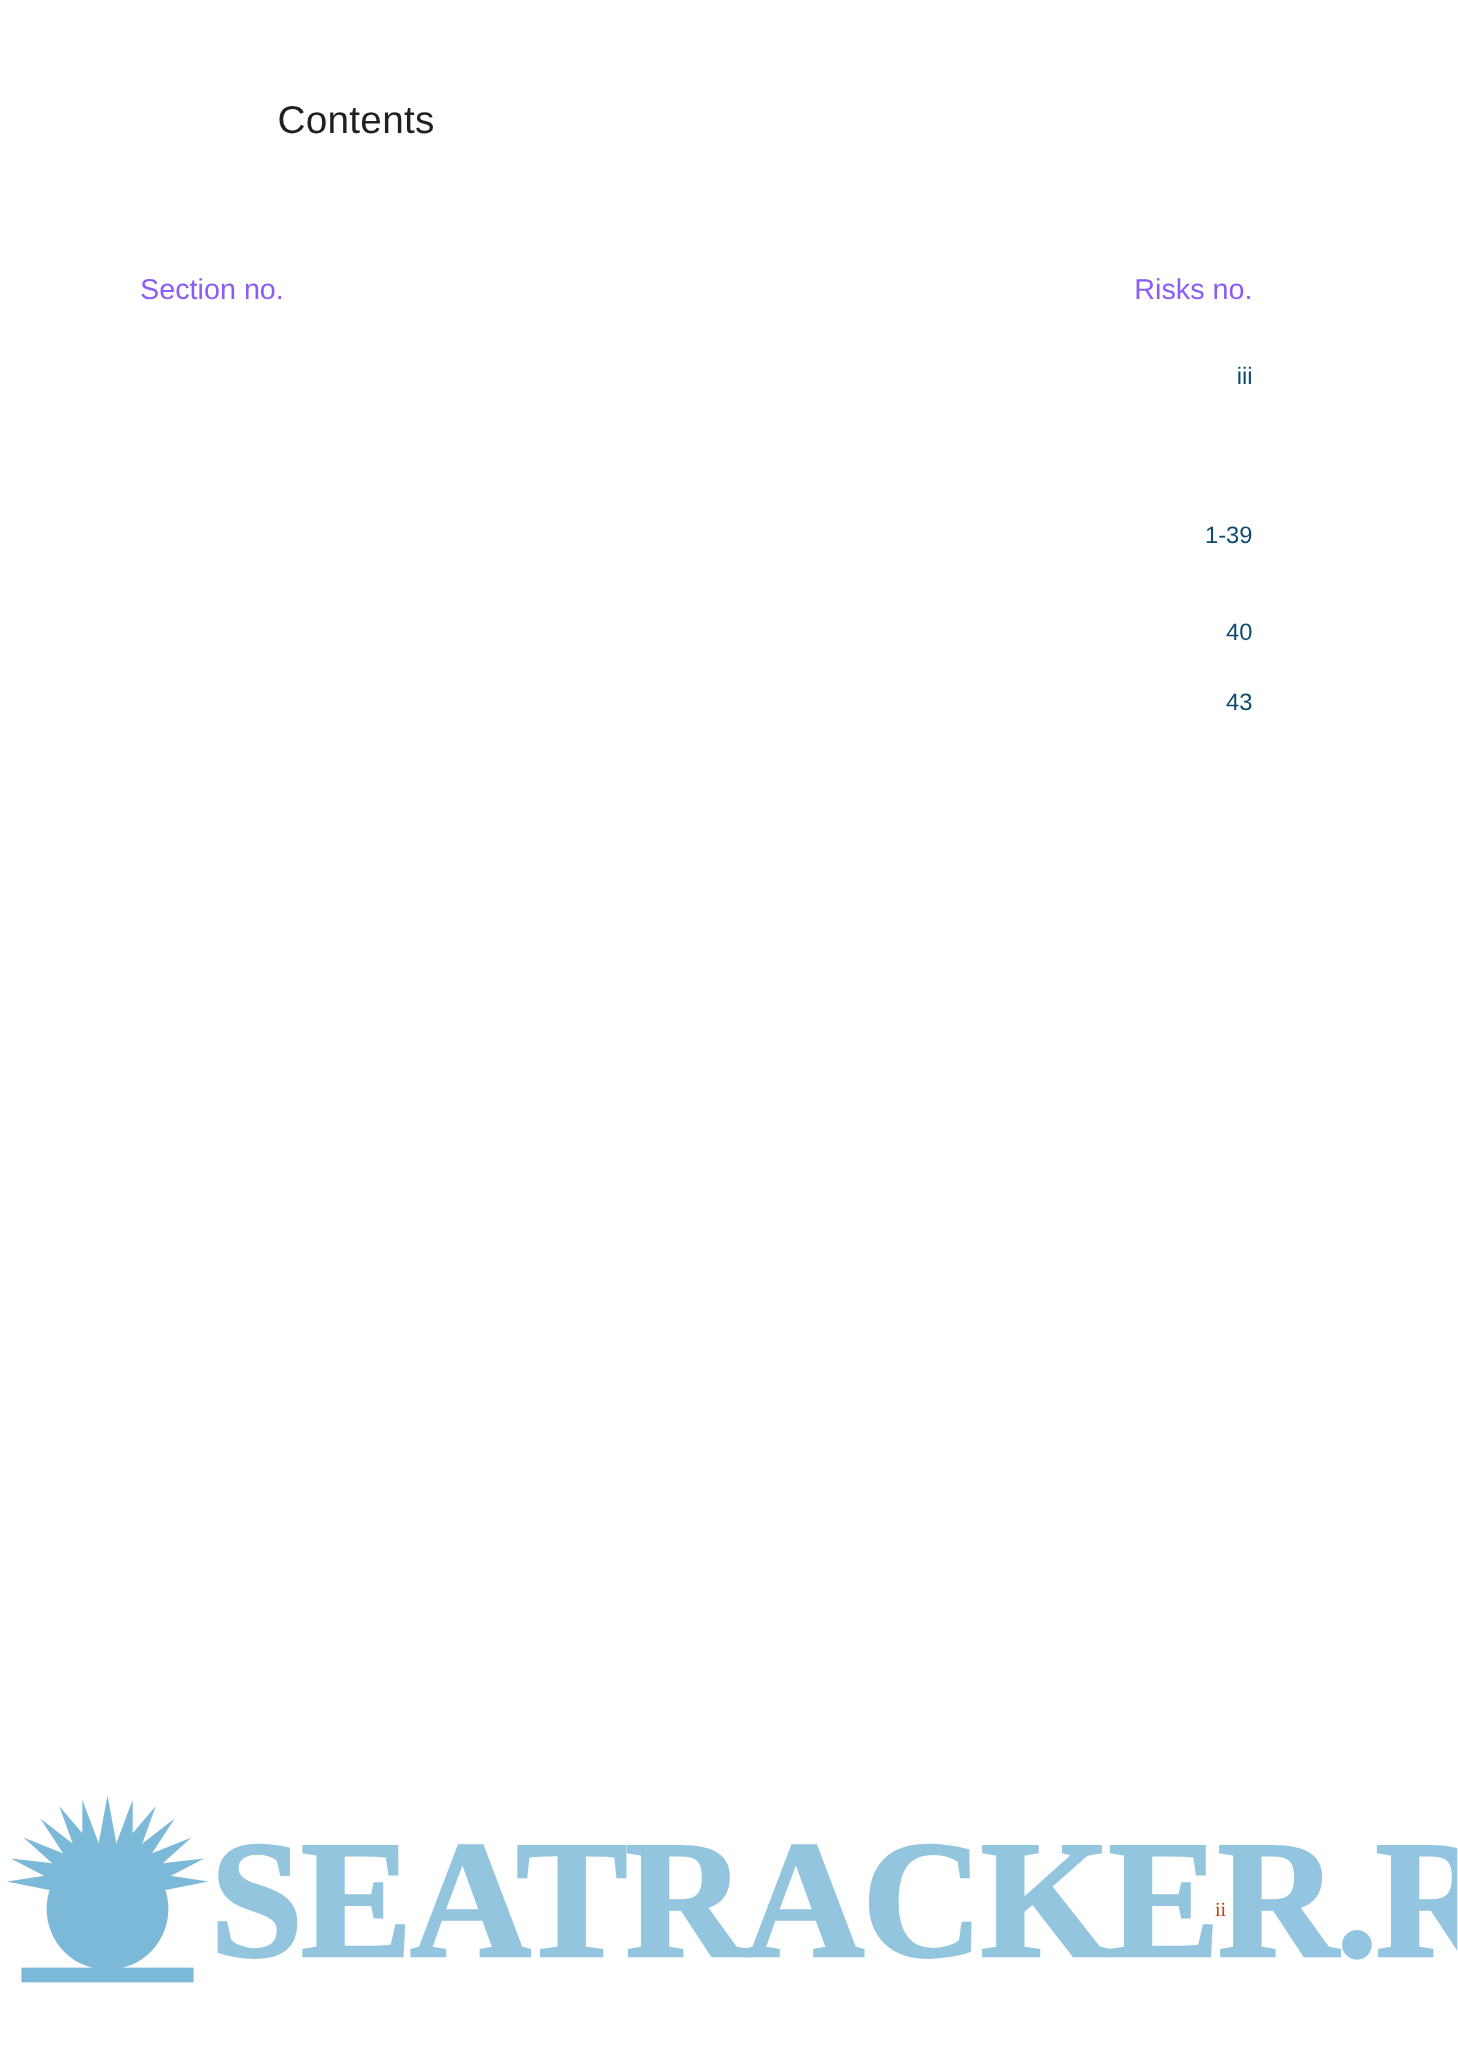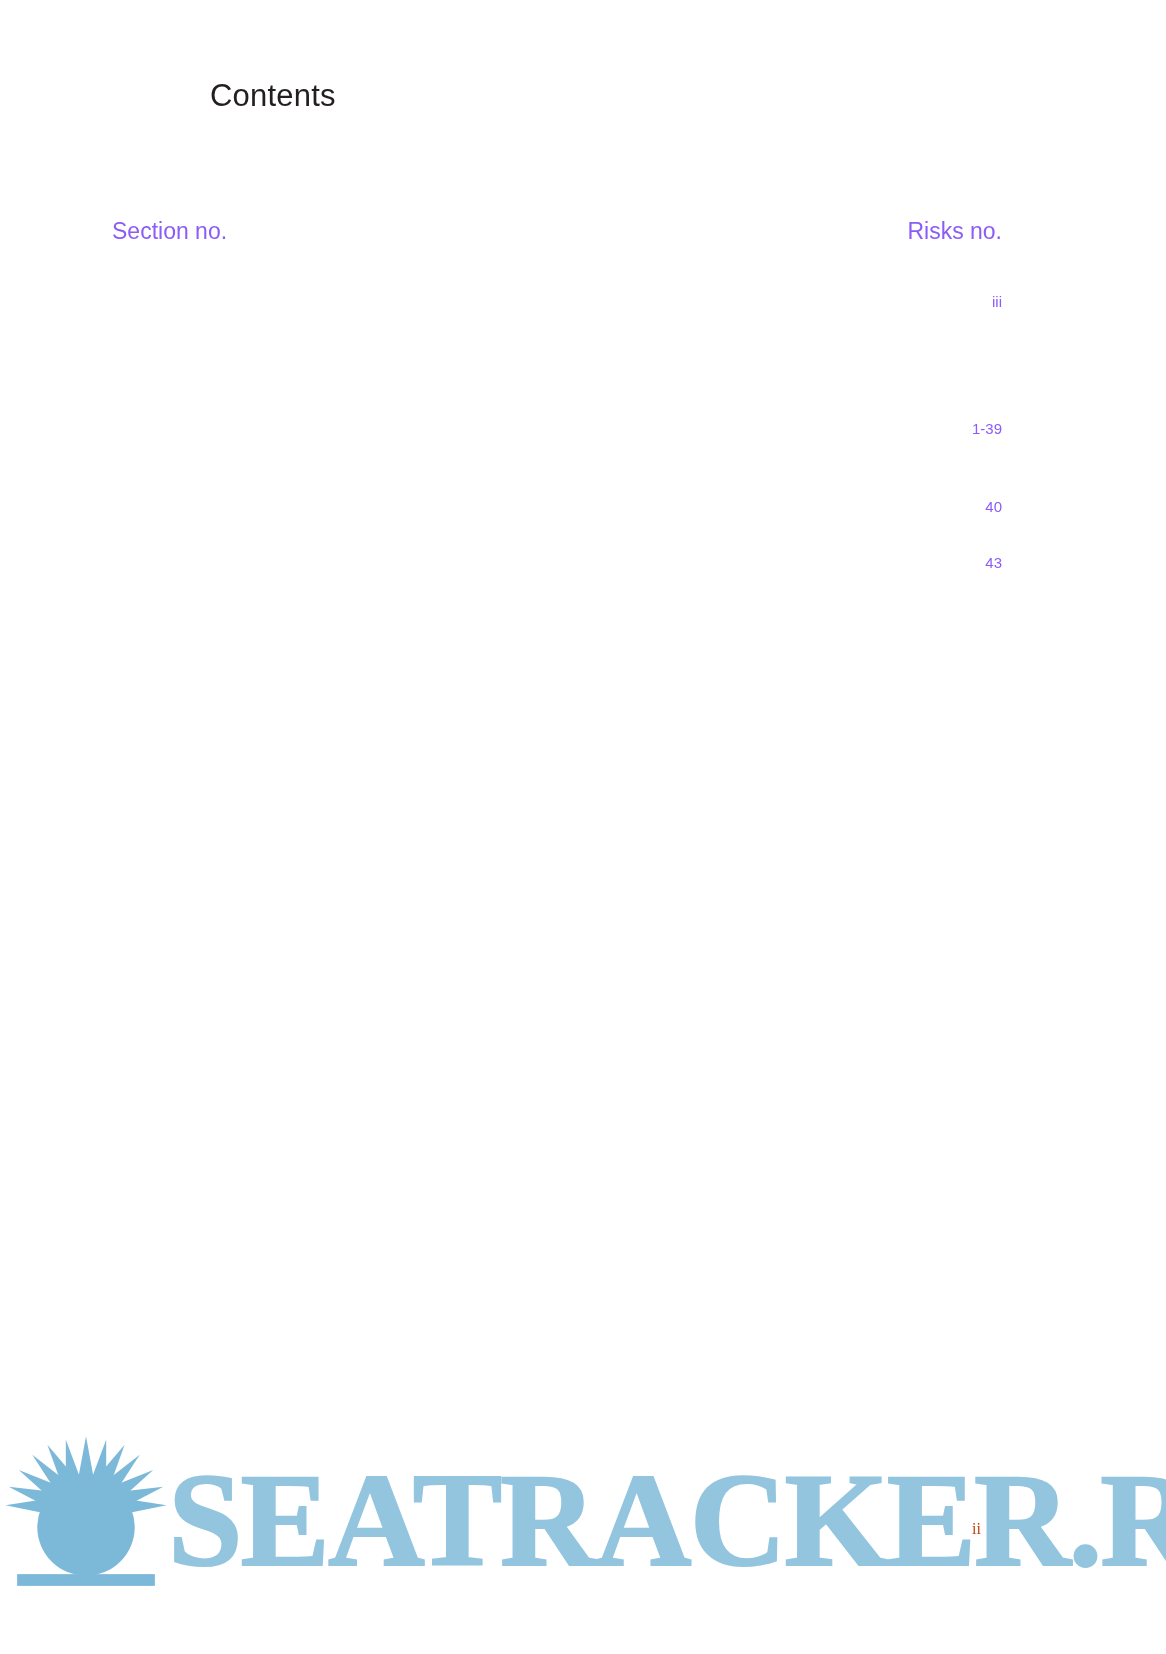--- a/index.html
+++ b/index.html
@@ -18,21 +18,21 @@
 
   .page {
     position: absolute;
     inset: 0;
     background: #ffffff;
   }
 
   
   .contents-title {
     position: absolute;
-    left: 210px;
+    left: 222px;
     top: 78px;
     font-size: 31px;
     font-weight: 400;
     letter-spacing: 0.2px;
     color: #231f20;
   }
 
   
   .col-headers {
     position: absolute;
@@ -50,23 +50,23 @@
   .toc {
     position: absolute;
     left: 112px;
     top: 288px;
     width: 890px;
   }
   .toc-row {
     position: relative;
     display: flex;
     align-items: center;
-    font-size: 15px;
+    font-size: 19px;
     line-height: 28px;
-    color: #8b5cf6;
+    color: #0c4a6e;
   }
   .toc-row .num {
     width: 110px;
     text-align: right;
     padding-right: 16px;
     font-weight: 700;
     box-sizing: border-box;
     flex: 0 0 110px;
   }
   .toc-row .label {

